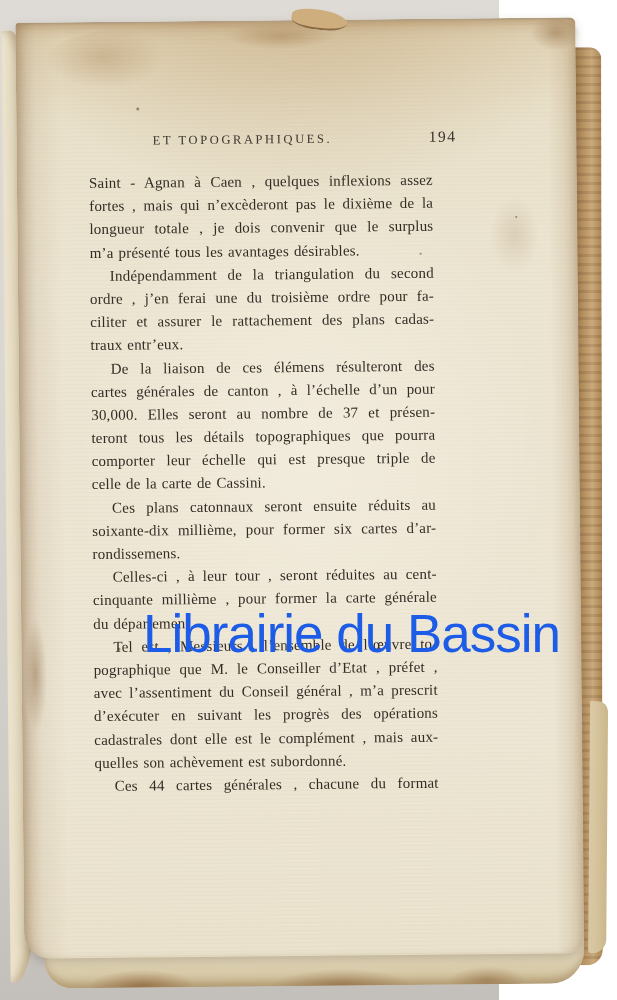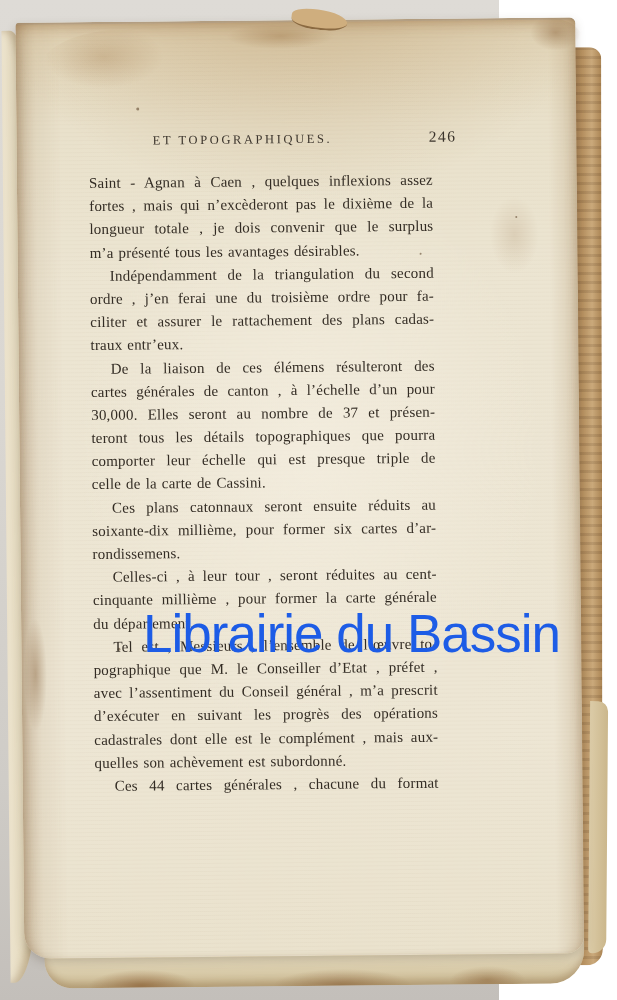--- a/index.html
+++ b/index.html
@@ -101,21 +101,21 @@
       <div class="stain s5"></div>
       <div class="speck p1"></div>
       <div class="speck p2"></div>
       <div class="speck p3"></div>
       <div class="speck p4"></div>
       <div class="speck p5"></div>
 
       <div class="text-layer">
         <div class="header-row">
           <span class="running-title">ET TOPOGRAPHIQUES.</span>
-          <span class="folio">246</span>
+          <span class="folio">194</span>
         </div>
         <div>
             <p class="para">
               <span class="line">Saint - Agnan à Caen , quelques inflexions assez</span>
               <span class="line">fortes , mais qui n’excèderont pas le dixième de la</span>
               <span class="line">longueur totale , je dois convenir que le surplus</span>
               <span class="line last">m’a présenté tous les avantages désirables.</span>
             </p>
             <p class="para">
               <span class="line ind">Indépendamment de la triangulation du second</span>

